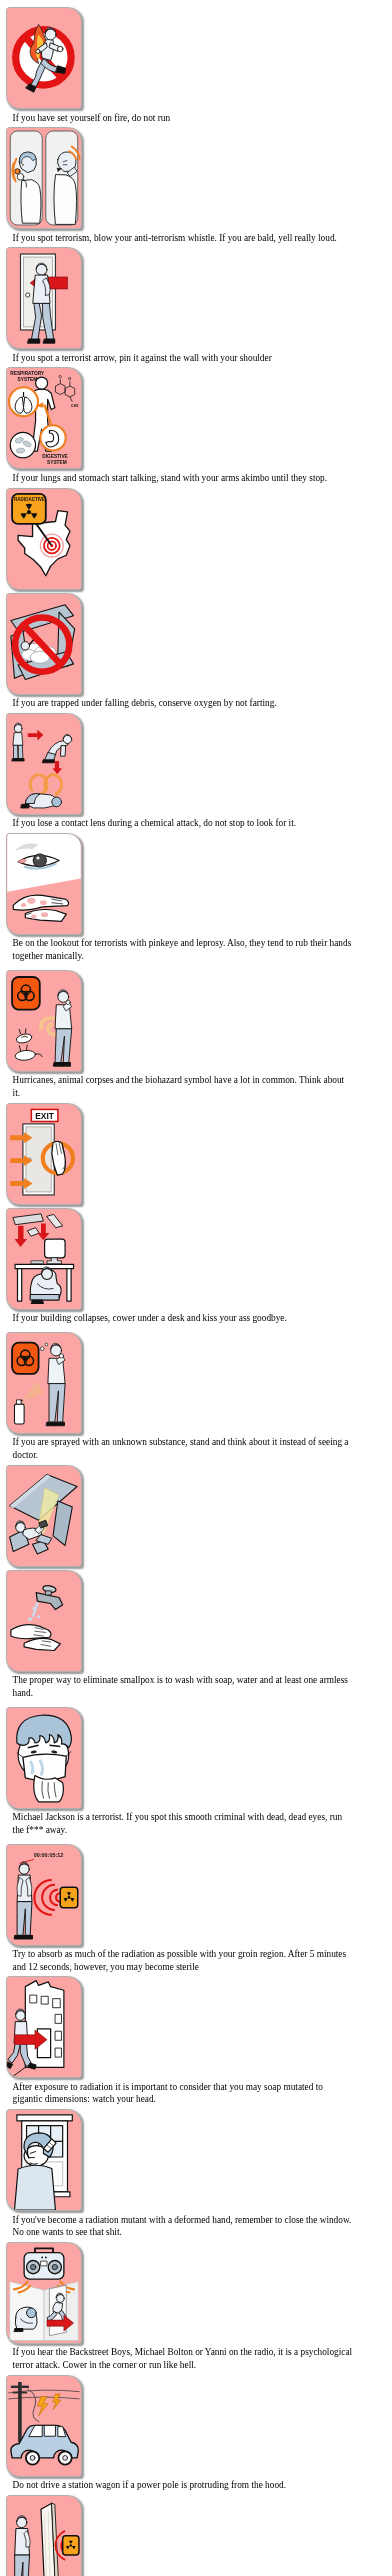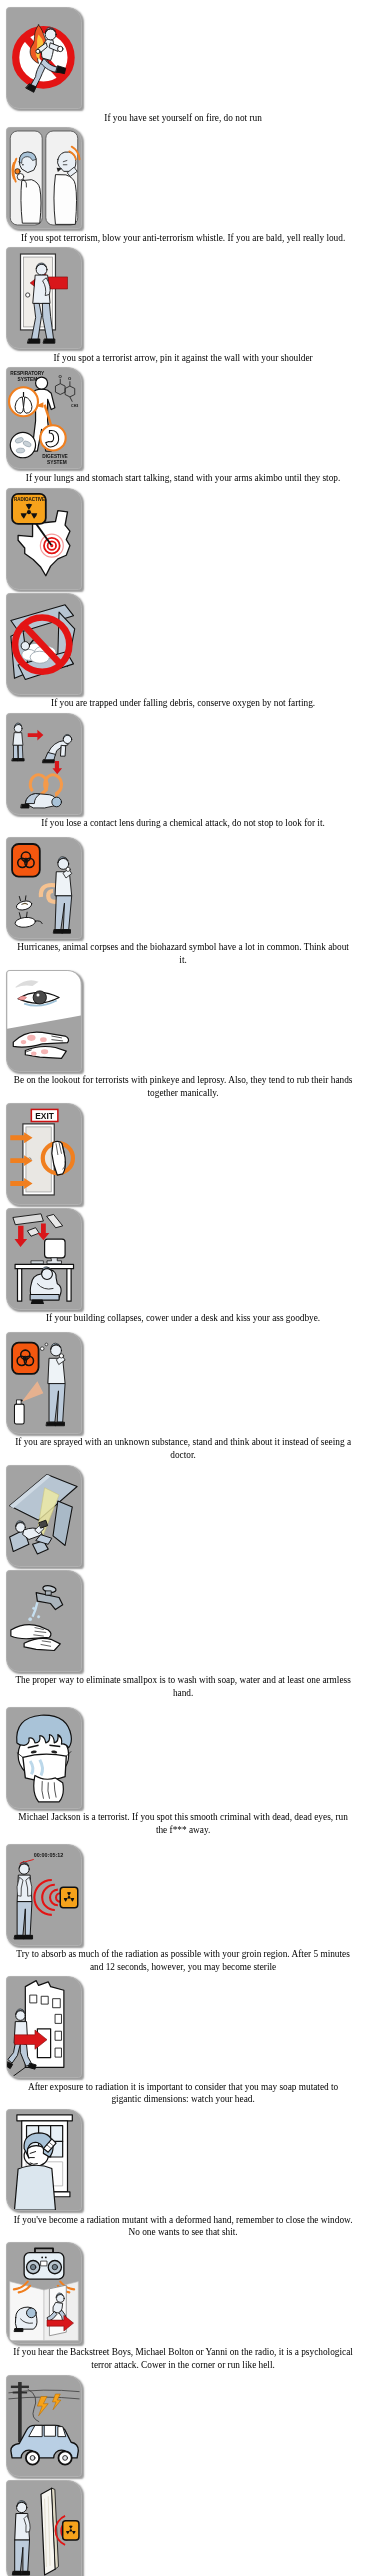--- a/index.html
+++ b/index.html
@@ -1,20 +1,20 @@
 <!DOCTYPE html>
 <html style="font-size:9.7px"><head>
 <meta charset="utf-8">
 <style>
   html,body{margin:0;padding:0;background:#fff;}
   .page{width:393px;box-sizing:border-box;padding:7.2px 0 24px 6px;font-family:"Liberation Serif",serif;}
-  .section{margin-bottom:3px;text-align:center;}
+  .section{margin-bottom:3px;}
   .section.gap{margin-top:7.2px;}
   .card{
-    width:74px;height:100px;background:#a3a3a3;
+    width:74px;height:100px;background:#fca5a5;
     border:0.6px solid #b0b0b0;border-radius:3.6px 14.5px 3.6px 13.3px;
     box-shadow:1.2px 1.2px 1.8px #9a9a9a;overflow:hidden;
   }
   .card svg{display:block;width:74px;height:100px;}
   .caption{
     width:341px;padding-left:6.6px;margin-top:2.4px;
     font-size:9.3px;line-height:12.7px;color:#000;
   }
   svg text{font-family:"Liberation Sans",sans-serif;font-weight:bold;fill:#111;}
   .ol{stroke:#111;stroke-linejoin:round;stroke-linecap:round;}
@@ -251,51 +251,20 @@
           <path d="M30,148 q2,-14 17,-16 l23,2 q10,2 12,10 l-2,8 q-18,6 -36,4 z" fill="#e9eff5"></path>
           <path d="M30,148 q2,-14 17,-16 l7,1 q-9,6 -9,15 z" fill="#bccbdb"></path>
           <circle cx="82" cy="146" r="8" fill="#a9c3d8"></circle>
           <path d="M24,150 h12 v6 h-13 z" fill="#111"></path>
         </g>
       </svg>
     </div>
     <div class="caption">If you lose a contact lens during a chemical attack, do not stop to look for it.</div>
   </div>
 
-  <div class="section gap">
-    <div class="card">
-      <svg viewBox="0 0 122 166">
-        <g>
-          <rect x="8" y="10" width="46" height="54" rx="11" fill="#f4570f" stroke="#111" stroke-width="3"></rect>
-          <use href="#biohazard" x="14" y="17" width="34" height="40"></use>
-        </g>
-        <path d="M56,98 q-2,-20 18,-20 q18,0 18,15 q0,13 -13,13 q-11,0 -11,-10 q0,-8 8,-8" stroke="#f6c290" stroke-width="7" fill="none"></path>
-        <g class="ol" stroke="#111" stroke-width="1.5">
-          <ellipse cx="28" cy="112" rx="13" ry="7" fill="#fff" transform="rotate(-14 28 112)"></ellipse>
-          <path d="M22,104 l-2,-7 M30,103 l1,-7" fill="none"></path>
-          <path d="M24,110 q6,-4 10,0" fill="#e8c27a" stroke-width="1.2"></path>
-        </g>
-        <g class="ol" stroke="#111" stroke-width="1.5">
-          <ellipse cx="30" cy="140" rx="17" ry="8" fill="#fff" transform="rotate(-6 30 140)"></ellipse>
-          <path d="M22,132 l-2,-8 M32,131 l1,-8 M46,138 q10,-2 12,4" fill="none"></path>
-        </g>
-        <g class="ol" stroke="#111" stroke-width="1.5">
-          <path d="M82,56 L103,56 107,96 80,96 Z" fill="#eef3f7"></path>
-          <path d="M98,66 L107,59 102,51 93,58 Z" fill="#eef3f7" stroke-width="1.3"></path>
-          <circle cx="101" cy="52" r="3.5" fill="#fff" stroke-width="1.2"></circle>
-          <circle cx="93" cy="43" r="9" fill="#e9eff5"></circle>
-          <path d="M84,41 a9,9 0 0 1 17,-3 q-3,-7 -9,-7 q-7,0 -8,10 z" fill="#a9c3d8" stroke-width="1.1"></path>
-          <path d="M82,96 L107,96 102,152 93,152 95,108 89,152 80,152 Z" fill="#bccbdb"></path>
-          <path d="M78,152 h14 v6 h-15 z M92,152 h13 v6 h-14 z" fill="#111"></path>
-        </g>
-      </svg>
-    </div>
-    <div class="caption">Hurricanes, animal corpses and the biohazard symbol have a lot in common.  Think about it.</div>
-  </div>
-
   <div class="section">
     <div class="card">
       <svg viewBox="0 0 122 166">
         <polygon points="0,0 122,0 122,74 0,96" fill="#fff"></polygon>
         <path d="M14,26 q20,-16 38,-8 l-10,7 q-15,-3 -28,3 z" fill="#dcdcdc"></path>
         <g>
           <path d="M18,46 Q50,26 86,44 Q52,62 18,46 Z" fill="#fff" stroke="#111" stroke-width="2.2" class="ol"></path>
           <path d="M18,46 q7,-7 14,-2 q-5,7 -14,2 z" fill="#f0a0a0" stroke="#c66" stroke-width="1"></path>
           <circle cx="54" cy="44" r="11" fill="#4a4a4a" stroke="#111" stroke-width="1.5"></circle>
           <circle cx="51" cy="40" r="2.5" fill="#fff"></circle>
@@ -307,20 +276,51 @@
           <ellipse cx="60" cy="114" rx="5.5" ry="4" fill="#f4b4b4" stroke="none"></ellipse>
           <ellipse cx="27" cy="118" rx="4.5" ry="3.5" fill="#f4b4b4" stroke="none"></ellipse>
           <path d="M30,132 Q54,122 80,127 L98,133 90,145 54,143 30,139 Z" fill="#fff"></path>
           <ellipse cx="62" cy="134" rx="6" ry="4" fill="#f4b4b4" stroke="none"></ellipse>
           <ellipse cx="44" cy="137" rx="4.5" ry="3.5" fill="#f4b4b4" stroke="none"></ellipse>
           <path d="M74,108 l16,3 M74,114 l18,2 M40,131 l-8,3" stroke-width="1.2" fill="none"></path>
         </g>
       </svg>
     </div>
     <div class="caption">Be on the lookout for terrorists with pinkeye and leprosy. Also, they tend to rub their hands together manically.</div>
+  </div>
+
+  <div class="section gap">
+    <div class="card">
+      <svg viewBox="0 0 122 166">
+        <g>
+          <rect x="8" y="10" width="46" height="54" rx="11" fill="#f4570f" stroke="#111" stroke-width="3"></rect>
+          <use href="#biohazard" x="14" y="17" width="34" height="40"></use>
+        </g>
+        <path d="M56,98 q-2,-20 18,-20 q18,0 18,15 q0,13 -13,13 q-11,0 -11,-10 q0,-8 8,-8" stroke="#f6c290" stroke-width="7" fill="none"></path>
+        <g class="ol" stroke="#111" stroke-width="1.5">
+          <ellipse cx="28" cy="112" rx="13" ry="7" fill="#fff" transform="rotate(-14 28 112)"></ellipse>
+          <path d="M22,104 l-2,-7 M30,103 l1,-7" fill="none"></path>
+          <path d="M24,110 q6,-4 10,0" fill="#e8c27a" stroke-width="1.2"></path>
+        </g>
+        <g class="ol" stroke="#111" stroke-width="1.5">
+          <ellipse cx="30" cy="140" rx="17" ry="8" fill="#fff" transform="rotate(-6 30 140)"></ellipse>
+          <path d="M22,132 l-2,-8 M32,131 l1,-8 M46,138 q10,-2 12,4" fill="none"></path>
+        </g>
+        <g class="ol" stroke="#111" stroke-width="1.5">
+          <path d="M82,56 L103,56 107,96 80,96 Z" fill="#eef3f7"></path>
+          <path d="M98,66 L107,59 102,51 93,58 Z" fill="#eef3f7" stroke-width="1.3"></path>
+          <circle cx="101" cy="52" r="3.5" fill="#fff" stroke-width="1.2"></circle>
+          <circle cx="93" cy="43" r="9" fill="#e9eff5"></circle>
+          <path d="M84,41 a9,9 0 0 1 17,-3 q-3,-7 -9,-7 q-7,0 -8,10 z" fill="#a9c3d8" stroke-width="1.1"></path>
+          <path d="M82,96 L107,96 102,152 93,152 95,108 89,152 80,152 Z" fill="#bccbdb"></path>
+          <path d="M78,152 h14 v6 h-15 z M92,152 h13 v6 h-14 z" fill="#111"></path>
+        </g>
+      </svg>
+    </div>
+    <div class="caption">Hurricanes, animal corpses and the biohazard symbol have a lot in common.  Think about it.</div>
   </div>
 
   <div class="section">
     <div class="card">
       <svg viewBox="0 0 122 166">
         <g>
           <rect x="40" y="9" width="44" height="20" fill="#fff" stroke="#cc1111" stroke-width="2.5"></rect>
           <text x="62" y="25" font-size="14" text-anchor="middle" fill="#cc1111">EXIT</text>
         </g>
         <rect x="26" y="33" width="52" height="118" fill="#fff" stroke="#333" stroke-width="2"></rect>
@@ -628,20 +628,21 @@
           <path d="M36,100 L46,82 58,82 58,100 Z" fill="#fff" stroke-width="1.5"></path>
           <rect x="62" y="82" width="18" height="18" fill="#fff" stroke-width="1.5"></rect>
           <path d="M84,100 L84,84 92,84 97,100 Z" fill="#fff" stroke-width="1.5"></path>
           <circle cx="42" cy="136" r="11" fill="#fff" stroke-width="3"></circle>
           <circle cx="42" cy="136" r="4" fill="#dfe3e8" stroke-width="1.4"></circle>
           <circle cx="96" cy="136" r="11" fill="#fff" stroke-width="3"></circle>
           <circle cx="96" cy="136" r="4" fill="#dfe3e8" stroke-width="1.4"></circle>
         </g>
       </svg>
     </div>
+    <div class="caption">Do not drive a station wagon if a power pole is protruding from the hood.</div>
   </div>
 
   <div class="section">
     <div class="card">
       <svg viewBox="0 0 122 166">
         <g class="ol" stroke="#111" stroke-width="1.6">
           <circle cx="24" cy="44" r="8.5" fill="#e9eff5"></circle>
           <path d="M16,42 a8.5,8.5 0 0 1 16,-3 q-2.5,-6.5 -8,-6.5 q-7,0 -8,9.5 z" fill="#a9c3d8" stroke-width="1.1"></path>
           <path d="M15,54 L34,54 37,98 13,98 Z" fill="#e9eff5"></path>
           <path d="M33,58 q7,14 4,26 l-6,1 q2,-12 -3,-22 z" fill="#e9eff5" stroke-width="1.2"></path>

